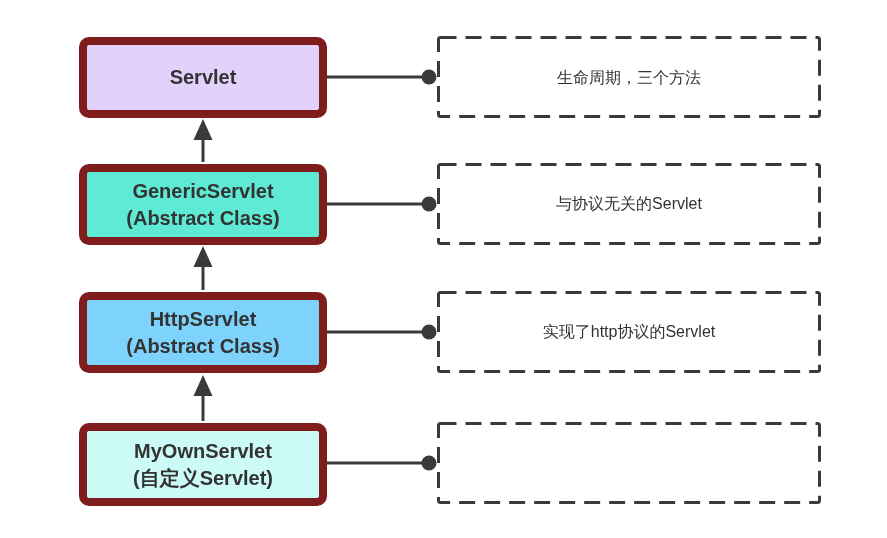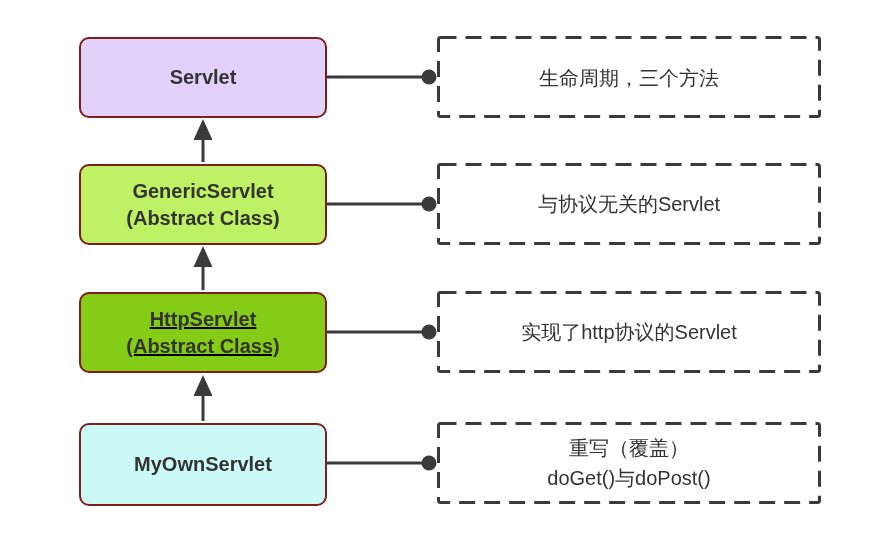--- a/index.html
+++ b/index.html
@@ -20,21 +20,21 @@
     left: 0;
     top: 0;
     width: 887px;
     height: 538px;
   }
   .class-box {
     position: absolute;
     left: 79px;
     width: 248px;
     box-sizing: border-box;
-    border: 2px solid #7f1d1d;
+    border: 8px solid #7f1d1d;
     border-radius: 10px;
     display: flex;
     flex-direction: column;
     justify-content: center;
     align-items: center;
     text-align: center;
   }
   .class-box .line {
     font-size: 20px;
     font-weight: bold;
@@ -51,21 +51,21 @@
     position: absolute;
     left: 437px;
     width: 384px;
     display: flex;
     flex-direction: column;
     justify-content: center;
     align-items: center;
     text-align: center;
   }
   .note-text .note-line {
-    font-size: 20px;
+    font-size: 16px;
     font-weight: 400;
     color: #333333;
     line-height: 30px;
     white-space: nowrap;
   }
   .n1 { top: 36px;  height: 83px; }
   .n2 { top: 163px; height: 82px; }
   .n3 { top: 291px; height: 82px; }
   .n4 { top: 422px; height: 82px; }
 </style>
@@ -94,41 +94,38 @@
     <path d="M203 119 L212.5 140 L193.5 140 Z" fill="#3a3a3a"></path>
     <line x1="203" y1="266" x2="203" y2="290" stroke="#3a3a3a" stroke-width="3"></line>
     <path d="M203 246 L212.5 267 L193.5 267 Z" fill="#3a3a3a"></path>
     <line x1="203" y1="395" x2="203" y2="421" stroke="#3a3a3a" stroke-width="3"></line>
     <path d="M203 375 L212.5 396 L193.5 396 Z" fill="#3a3a3a"></path>
   </svg>
 
   <div class="class-box b1" style="background-color: rgb(226, 209, 250);">
     <div class="line">Servlet</div>
   </div>
-  <div class="class-box b2" style="background-color: #bef264;">
+  <div class="class-box b2" style="background-color: #5eead4;">
     <div class="line">GenericServlet</div>
     <div class="line">(Abstract Class)</div>
   </div>
-  <div class="class-box b3" style="background-color: #84cc16; text-decoration: underline;">
+  <div class="class-box b3" style="background-color: #7dd3fc;">
     <div class="line">HttpServlet</div>
     <div class="line">(Abstract Class)</div>
   </div>
   <div class="class-box b4" style="background-color: rgb(204, 251, 247);">
     <div class="line">MyOwnServlet</div>
+    <div class="line">(自定义Servlet)</div>
   </div>
 
   <div class="note-text n1">
     <div class="note-line">生命周期，三个方法</div>
   </div>
   <div class="note-text n3">
     <div class="note-line">实现了http协议的Servlet</div>
     <div class="note-line"></div>
   </div>
   <div class="note-text n2">
     <div class="note-line">与协议无关的Servlet</div>
     <div class="note-line"></div>
   </div>
-  <div class="note-text n4">
-    <div class="note-line">重写（覆盖）</div>
-    <div class="note-line">doGet()与doPost()</div>
-  </div>
 
 </div>
 
 </body></html>

